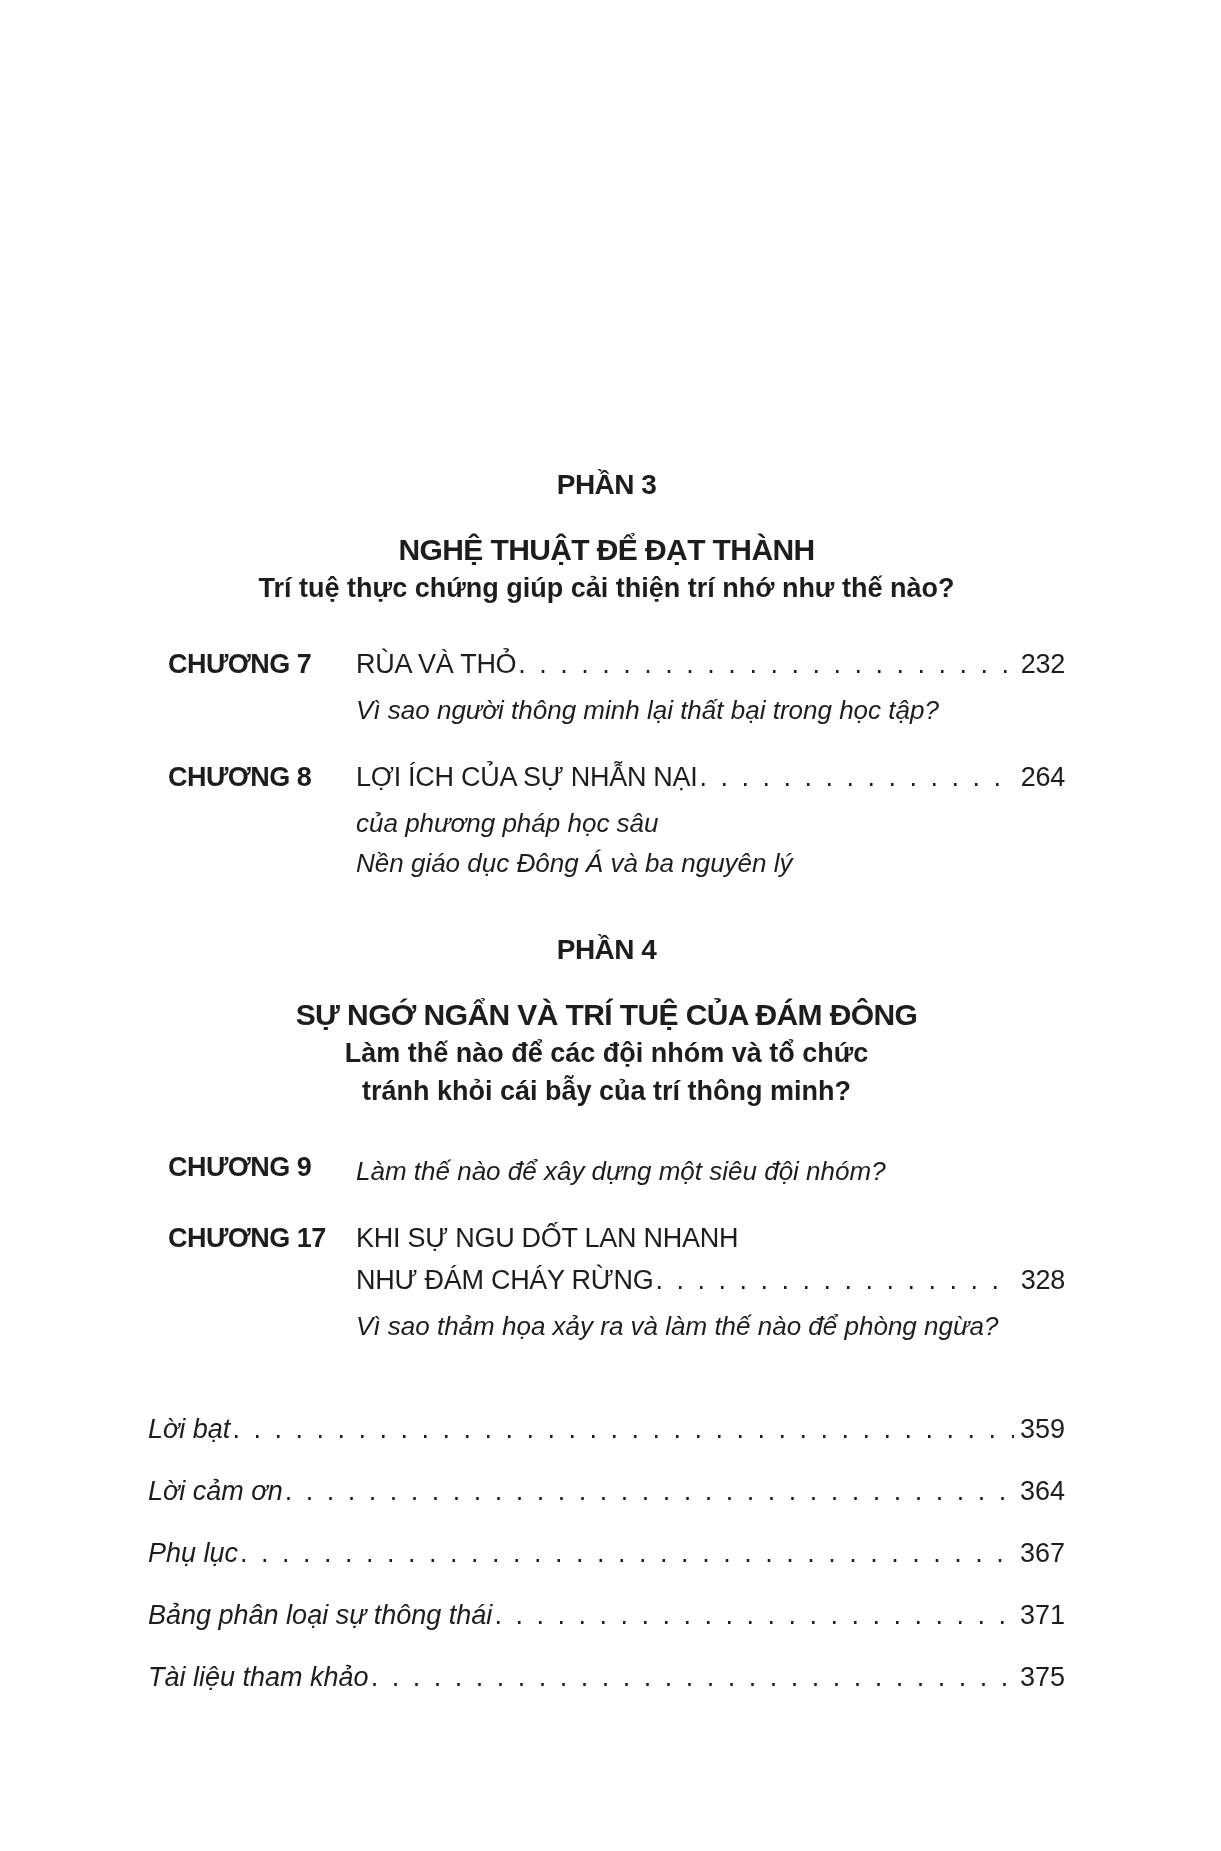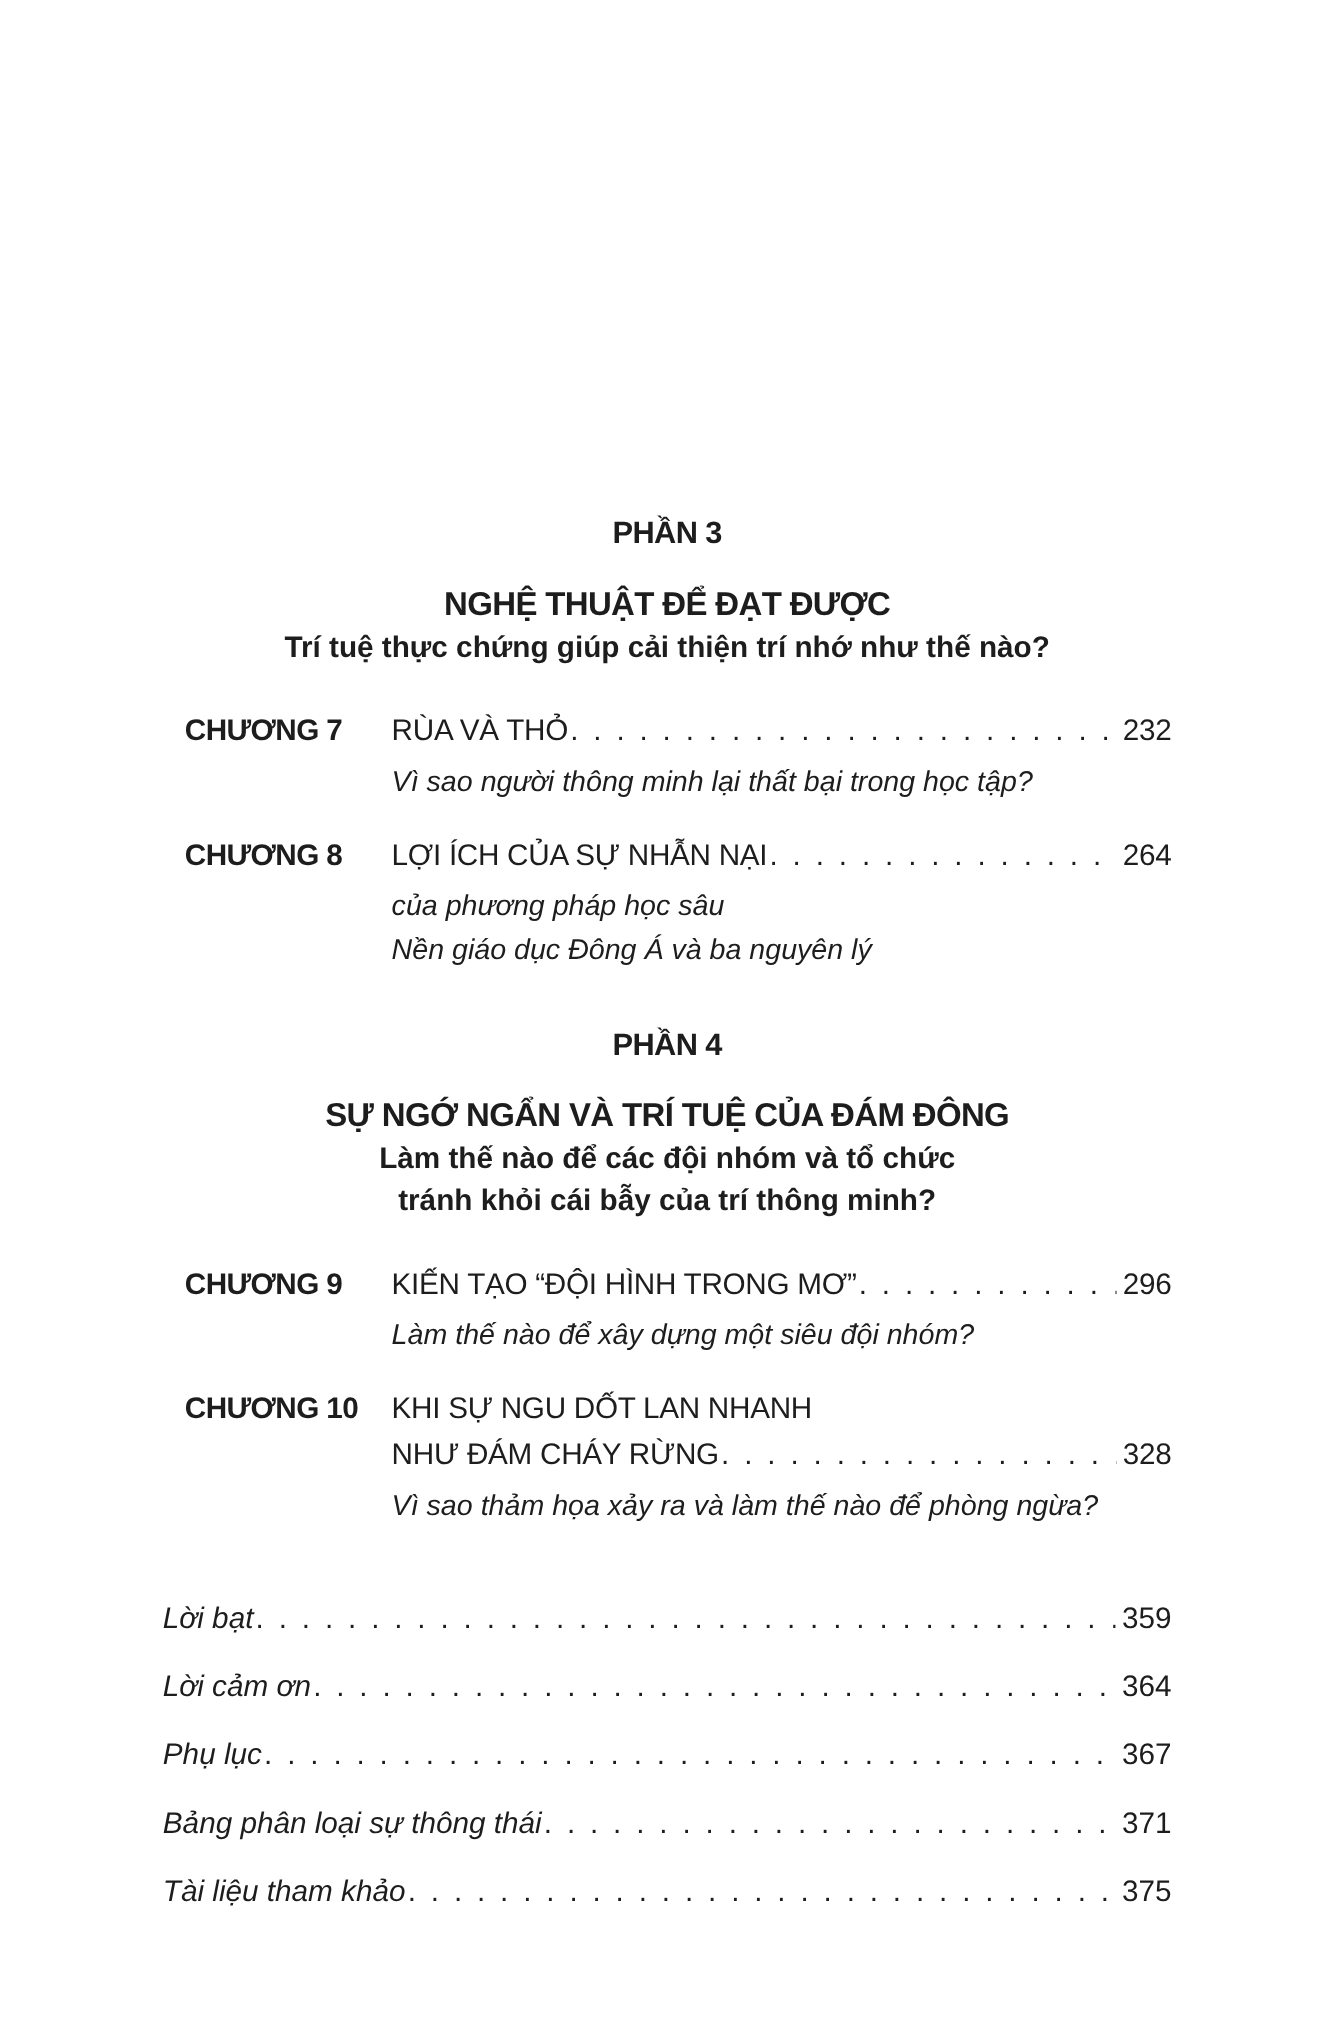--- a/index.html
+++ b/index.html
@@ -102,21 +102,21 @@
   }
 </style>
 </head>
 <body>
 
 <div class="page">
 
   <div class="section">
     <div class="part-label">PHẦN 3</div>
     <div class="sec-title">
-      <div>NGHỆ THUẬT ĐỂ ĐẠT ĐƯỢC</div>
+      <div>NGHỆ THUẬT ĐỂ ĐẠT THÀNH</div>
     </div>
     <div class="sec-sub">
       <div>Trí tuệ thực chứng giúp cải thiện trí nhớ như thế nào?</div>
     </div>
 
     <div class="chapters">
 
       <div class="chapter">
         <div class="ch-label">CHƯƠNG 7</div>
         <div class="ch-body">
@@ -157,33 +157,28 @@
     <div class="sec-sub">
       <div>Làm thế nào để các đội nhóm và tổ chức</div>
       <div>tránh khỏi cái bẫy của trí thông minh?</div>
     </div>
 
     <div class="chapters">
 
       <div class="chapter">
         <div class="ch-label">CHƯƠNG 9</div>
         <div class="ch-body">
-          <div class="ch-line">
-            <span class="ch-title">KIẾN TẠO “ĐỘI HÌNH TRONG MƠ”</span>
-            <span class="dots"></span>
-            <span class="pg">296</span>
-          </div>
           <div class="ch-sub">
             <div>Làm thế nào để xây dựng một siêu đội nhóm?</div>
           </div>
         </div>
       </div>
 
       <div class="chapter">
-        <div class="ch-label">CHƯƠNG 10</div>
+        <div class="ch-label">CHƯƠNG 17</div>
         <div class="ch-body">
           <div class="ch-line">
             <span class="ch-title">KHI SỰ NGU DỐT LAN NHANH</span>
           </div>
           <div class="ch-line">
             <span class="ch-title">NHƯ ĐÁM CHÁY RỪNG</span>
             <span class="dots"></span>
             <span class="pg">328</span>
           </div>
           <div class="ch-sub">

